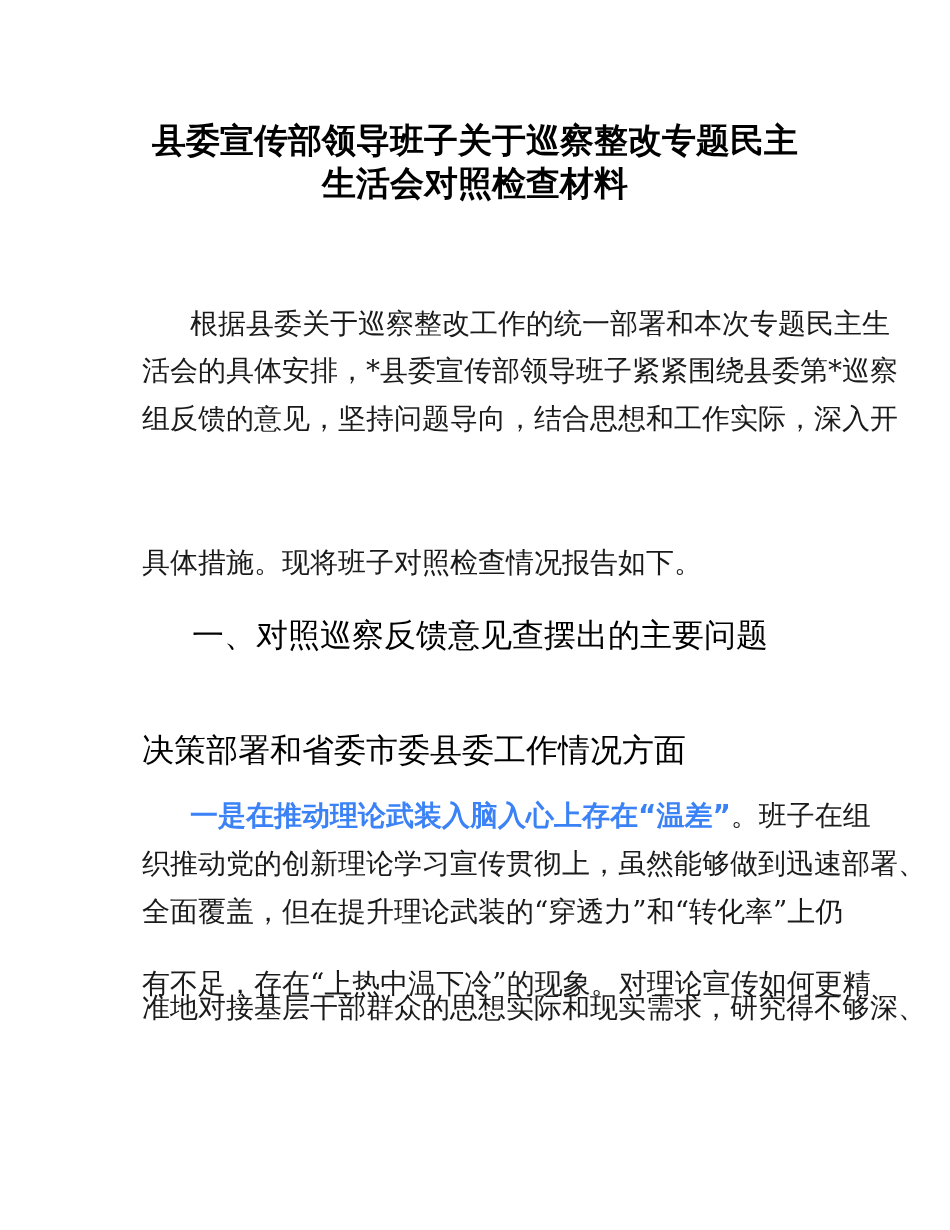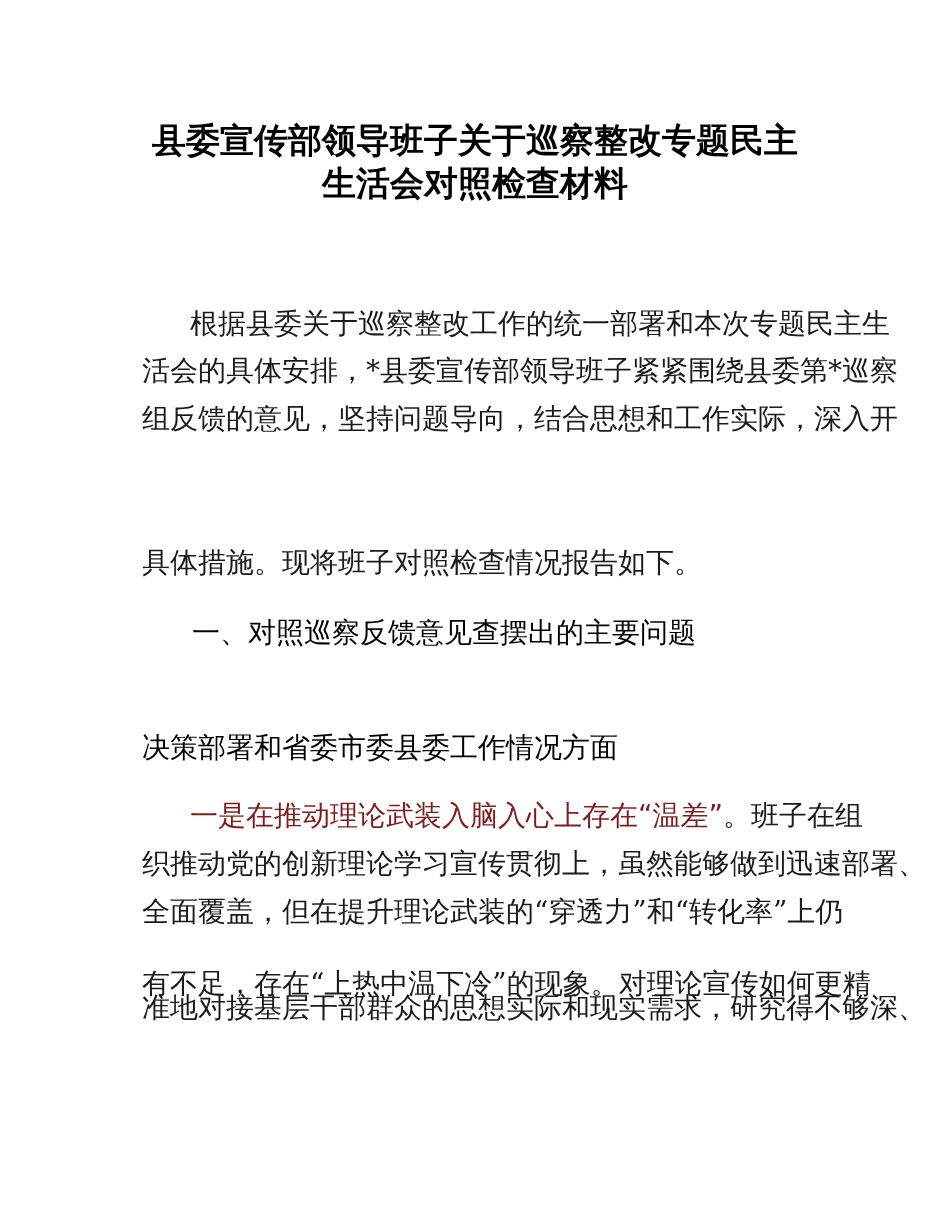--- a/index.html
+++ b/index.html
@@ -47,32 +47,32 @@
     }
     .line.last {
       text-align-last: left;
     }
     .line.indent {
       left: 190px;
       width: 642px;
     }
     .heading {
       position: absolute;
-      font-family: Liberation Mono, monospace;
-      font-size: 28px;
+      font-family: Liberation Sans, sans-serif;
+      font-size: 32px;
       line-height: 32px;
       white-space: nowrap;
       color: #000;
     }
     .heading.h1 { left: 192px; font-weight: normal; }
     .heading.h2 { font-weight: normal; }
     .bold-lead {
       font-family: "DejaVu Sans", sans-serif;
-      font-weight: normal;
-      color: #7f1d1d;
+      font-weight: bold;
+      color: #3b82f6;
     }
   </style>
 </head>
 <body>
 
 <div class="page">
 
   <div class="title-line" style="top:118px;">县委宣传部领导班子关于巡察整改专题民主</div>
   <div class="title-line" style="top:161px;">生活会对照检查材料</div>
 

